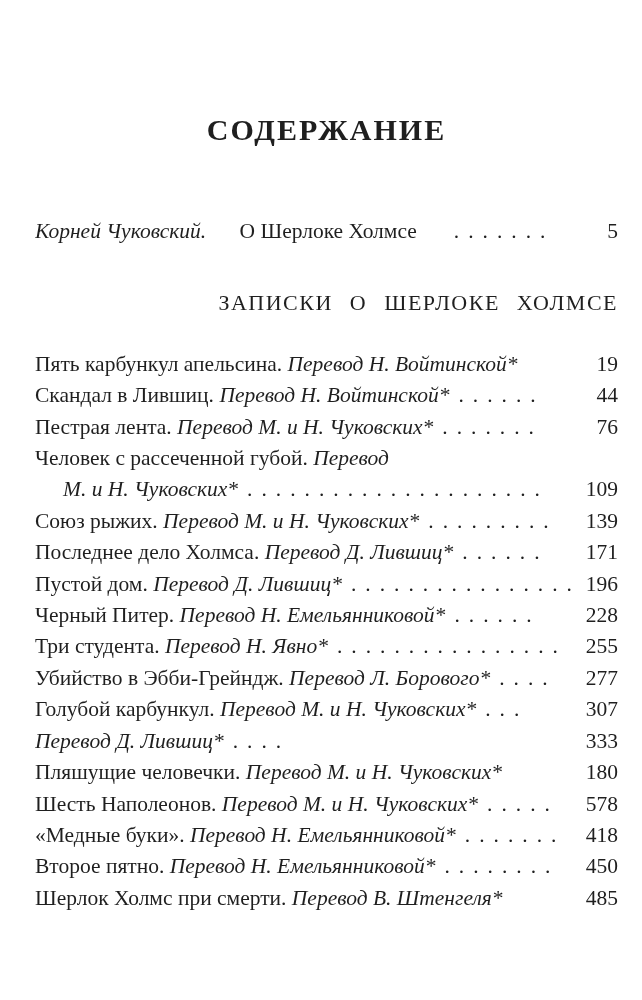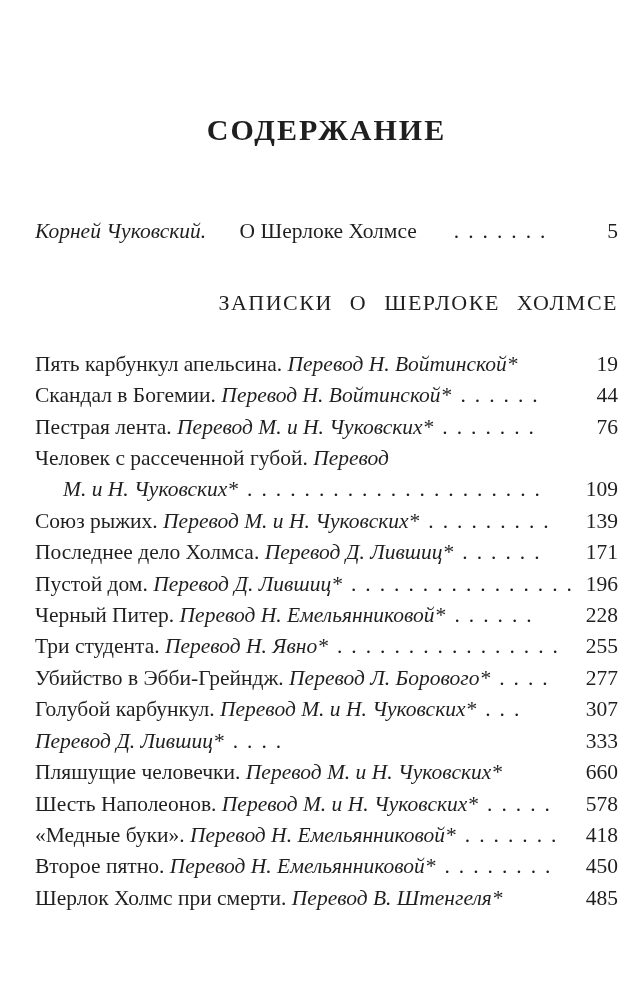--- a/index.html
+++ b/index.html
@@ -96,21 +96,21 @@
   <h2 class="section-heading">ЗАПИСКИ О ШЕРЛОКЕ ХОЛМСЕ</h2>
 
   <div class="toc-list" id="toc-list">
       <div class="row toc-entry">
       <span class="reg">Пять карбункул апельсина. </span>
       <span class="ital">Перевод Н. Войтинской*</span>
       <span class="leader"></span>
       <span class="pnum">19</span>
     </div>
       <div class="row toc-entry">
-      <span class="reg">Скандал в Богемии. </span>
+      <span class="reg">Скандал в Лившиц. </span>
       <span class="ital">Перевод Н. Войтинской*</span>
       <span class="leader">......</span>
       <span class="pnum">44</span>
     </div>
       <div class="row toc-entry">
       <span class="reg">Пестрая лента. </span>
       <span class="ital">Перевод М. и Н. Чуковских*</span>
       <span class="leader">.......</span>
       <span class="pnum">76</span>
     </div>
@@ -170,21 +170,21 @@
     </div>
       <div class="row toc-entry">
       <span class="ital">Перевод Д. Лившиц*</span>
       <span class="leader">....</span>
       <span class="pnum">333</span>
     </div>
       <div class="row toc-entry">
       <span class="reg">Пляшущие человечки. </span>
       <span class="ital">Перевод М. и Н. Чуковских*</span>
       <span class="leader"></span>
-      <span class="pnum">660</span>
+      <span class="pnum">180</span>
     </div>
       <div class="row toc-entry">
       <span class="reg">Шесть Наполеонов. </span>
       <span class="ital">Перевод М. и Н. Чуковских*</span>
       <span class="leader">.....</span>
       <span class="pnum">578</span>
     </div>
       <div class="row toc-entry">
       <span class="reg">«Медные буки». </span>
       <span class="ital">Перевод Н. Емельянниковой*</span>

